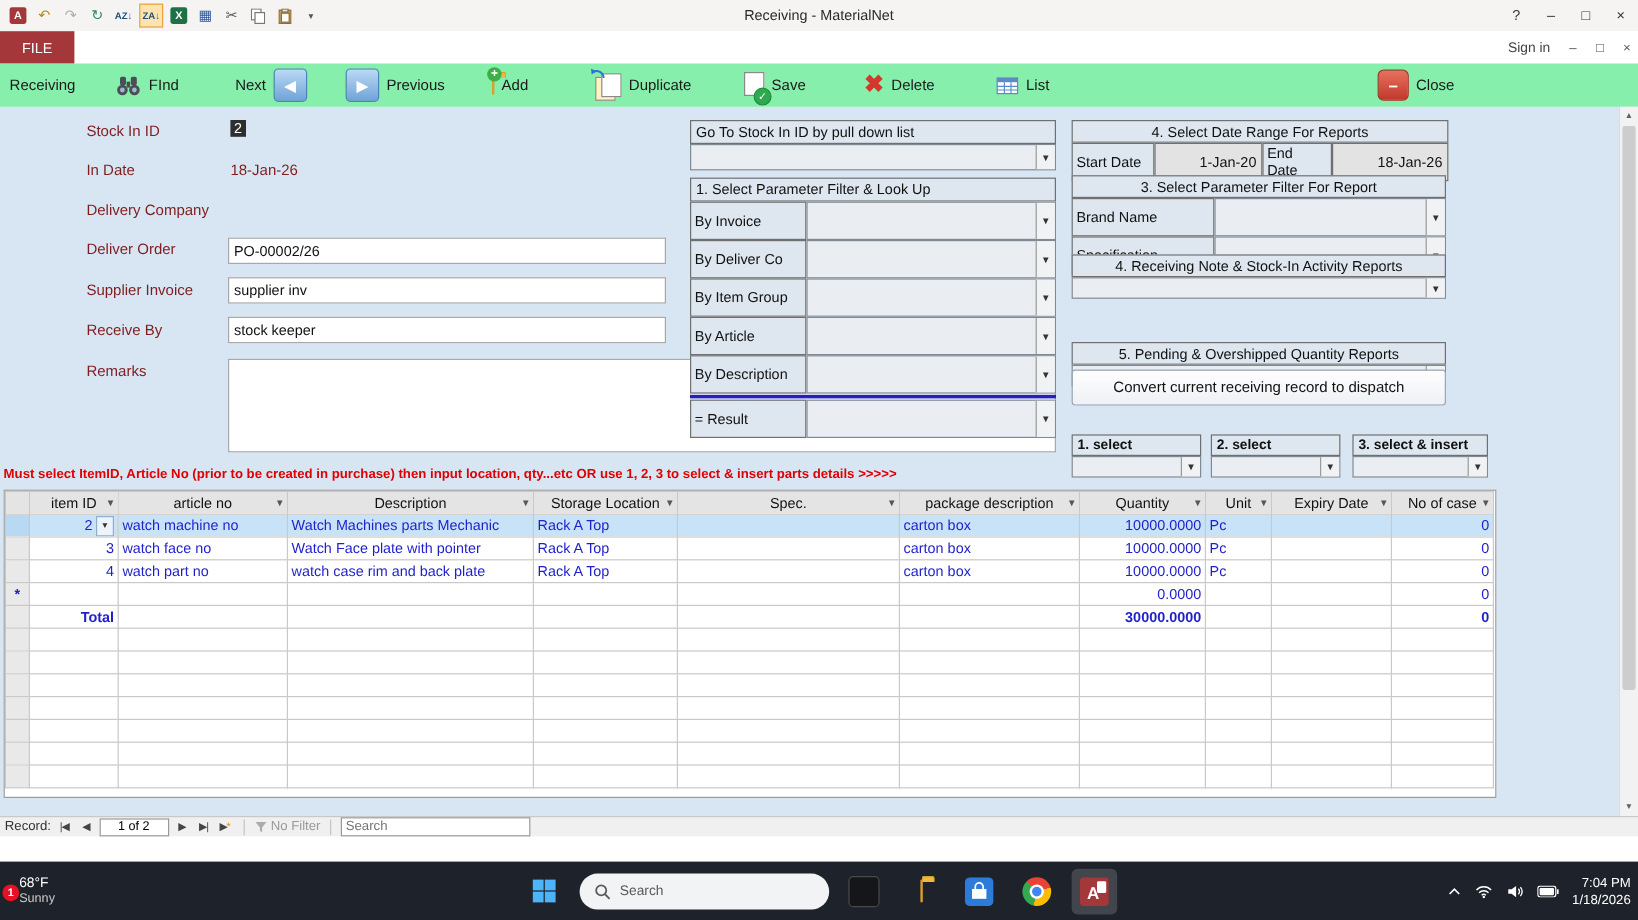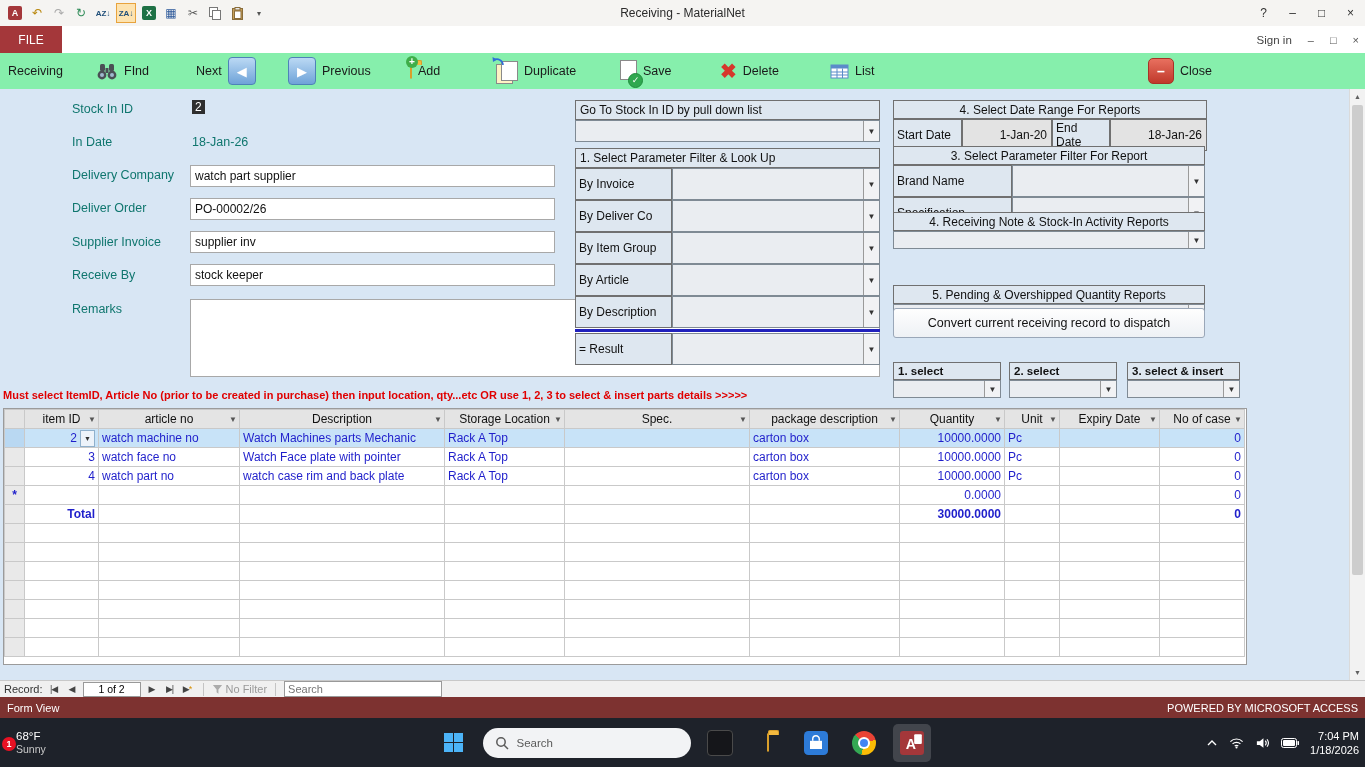--- a/index.html
+++ b/index.html
@@ -29,21 +29,21 @@
   .closebtn{width:24px;height:24px;border-radius:5px;background:linear-gradient(#E8705F,#C0392B);border:1px solid #A93226;display:flex;align-items:center;justify-content:center;color:#fff;font-weight:bold;font-size:14px;}
   .folder{width:22px;height:14px;background:linear-gradient(#FFE08A,#F3B93F);border:1px solid #D99F2B;border-radius:2px;position:relative;margin-top:4px;}
   .folder::before{content:"";position:absolute;top:-4px;left:0;width:9px;height:4px;background:#F3B93F;border:1px solid #D99F2B;border-bottom:none;border-radius:2px 2px 0 0;}
   .plusbadge{position:absolute;right:-6px;top:-8px;width:12px;height:12px;border-radius:50%;background:#3FAE49;color:#fff;font-size:10px;line-height:12px;text-align:center;font-weight:bold;}
   .sheet{width:15px;height:18px;background:#fff;border:1px solid #8A8A8A;position:relative;}
   .chk{position:absolute;right:-6px;bottom:-5px;width:13px;height:13px;border-radius:50%;background:#2FA84F;border:1px solid #1F8C3C;color:#fff;font-size:9px;line-height:12px;text-align:center;}
   .delx{color:#D6372C;font-size:20px;font-weight:bold;line-height:20px;}
 
   
   .form{position:absolute;top:89px;left:0;right:0;height:591px;background:#D8E6F4;}
-  .flabel{position:absolute;font-size:12.5px;color:#0f766e;white-space:nowrap;}
+  .flabel{position:absolute;font-size:12.5px;color:#7f1d1d;white-space:nowrap;}
   .tinput{position:absolute;height:22px;background:#fff;border:1px solid #A8A8A8;font-family:inherit;font-size:12px;color:#111;padding:0 4px;box-sizing:border-box;}
   .idchip{background:#2E2E2E;color:#fff;font-size:12px;padding:0 3px;}
   .panel-h{background:#DEE7F0;border:1px solid #707070;font-size:12px;color:#111;display:flex;align-items:center;padding:0 4px;box-sizing:border-box;}
   .panel-h.center{justify-content:center;}
   .combo{background:#EAEDF1;border:1px solid #7F8A94;display:flex;align-items:center;box-sizing:border-box;cursor:pointer;}
   .combo .fill{flex:1;}
   .arrowbox{width:15px;align-self:stretch;border-left:1px solid #9A9A9A;background:#F1F2F4;display:flex;align-items:center;justify-content:center;font-size:8px;color:#333;}
   .lblcell{background:#DEE7F0;border:1px solid #707070;font-size:12px;display:flex;align-items:center;padding:0 3px;box-sizing:border-box;}
   .valcell{background:#E3E3E3;border:1px solid #707070;font-size:12px;display:flex;align-items:center;justify-content:flex-end;padding:0 4px;box-sizing:border-box;}
   .row19{display:flex;height:32px;}
@@ -234,21 +234,20 @@
 
   <div class="form">
 
     <span class="flabel" style="left:72px;top:13px;">Stock In ID</span>
     <span class="idchip" style="position:absolute;left:192px;top:11px;">2</span>
 
     <span class="flabel" style="left:72px;top:46px;">In Date</span>
     <span class="flabel" style="left:192px;top:46px;">18-Jan-26</span>
 
     <span class="flabel" style="left:72px;top:79px;">Delivery Company</span>
-    <input class="tinput" style="left: 190px; top: 76px; width: 365px;" value="watch part supplier">
 
     <span class="flabel" style="left:72px;top:112px;">Deliver Order</span>
     <input class="tinput" style="left: 190px; top: 109px; width: 365px;" value="PO-00002/26">
 
     <span class="flabel" style="left:72px;top:146px;">Supplier Invoice</span>
     <input class="tinput" style="left: 190px; top: 142px; width: 365px;" value="supplier inv">
 
     <span class="flabel" style="left:72px;top:179px;">Receive By</span>
     <input class="tinput" style="left: 190px; top: 175px; width: 365px;" value="stock keeper">
 
@@ -599,24 +598,20 @@
     <span class="nofilter">
       <svg width="11" height="11" viewBox="0 0 12 12">
           <path d="M1 1 h10 l-4 5 v4.5 l-2 -1.5 v-3 z" fill="#ABABAB"></path>
         </svg>
       <span>No Filter</span>
     </span>
     <span class="rsep"></span>
     <input class="searchbox" placeholder="Search" style="">
   </div>
 
-  <div class="statusbar">
-    <span>Form View</span>
-    <span>POWERED BY MICROSOFT ACCESS</span>
-  </div>
 
   <div class="taskbar">
     <div class="weather">
       <span style="position:relative;display:inline-block;">
         <span class="sun"></span>
         <span class="badge">1</span>
       </span>
       <span>
         <div class="wtext1">68°F</div>
         <div class="wtext2">Sunny</div>

